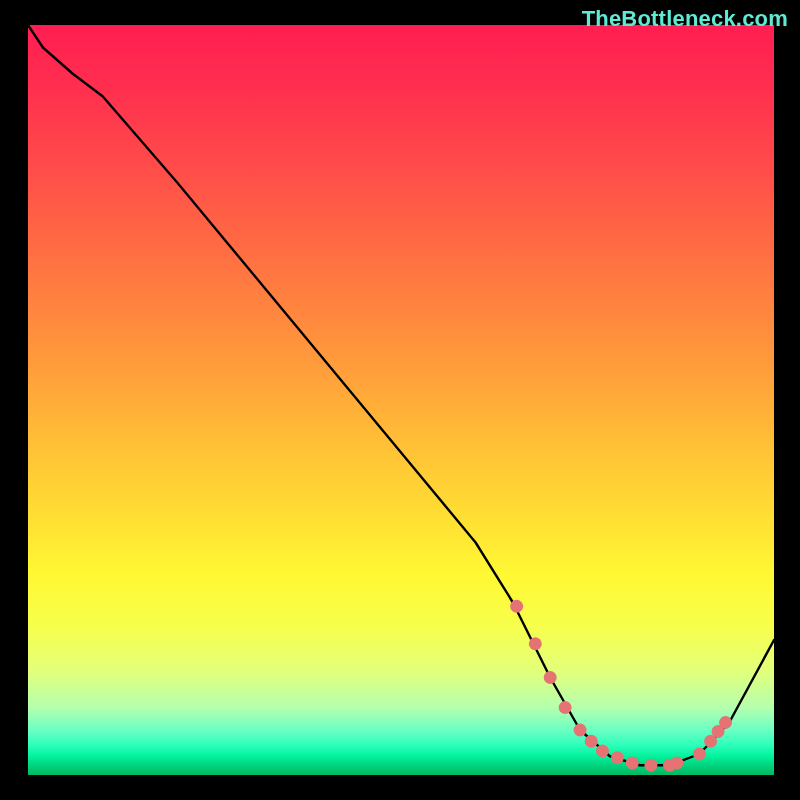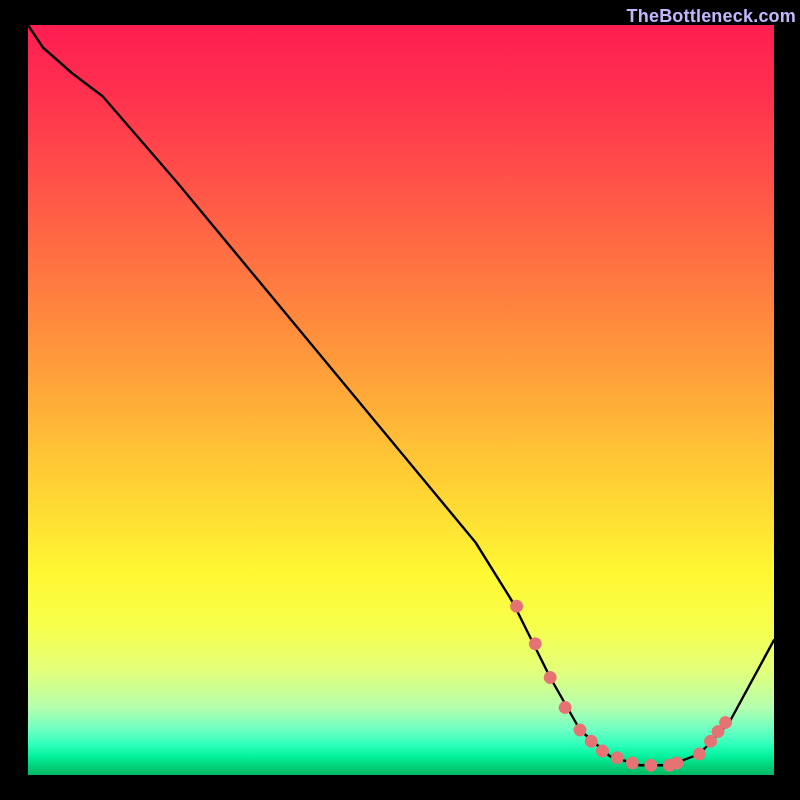--- a/index.html
+++ b/index.html
@@ -7,24 +7,24 @@
     width: 800px;
     height: 800px;
     background: #000;
     position: relative;
     overflow: hidden;
     font-family: Arial, Helvetica, sans-serif;
   }
   .watermark {
     position: absolute;
     top: 6px;
-    right: 4px;
-    font-size: 18px;
+    right: 12px;
+    font-size: 22px;
     font-weight: 600;
-    color: #c4b5fd;
+    color: #5eead4;
     letter-spacing: 0.2px;
     z-index: 20;
   }
   .plot-area {
     position: absolute;
     left: 28px;
     top: 25px;
     width: 746px;
     height: 750px;
   }

